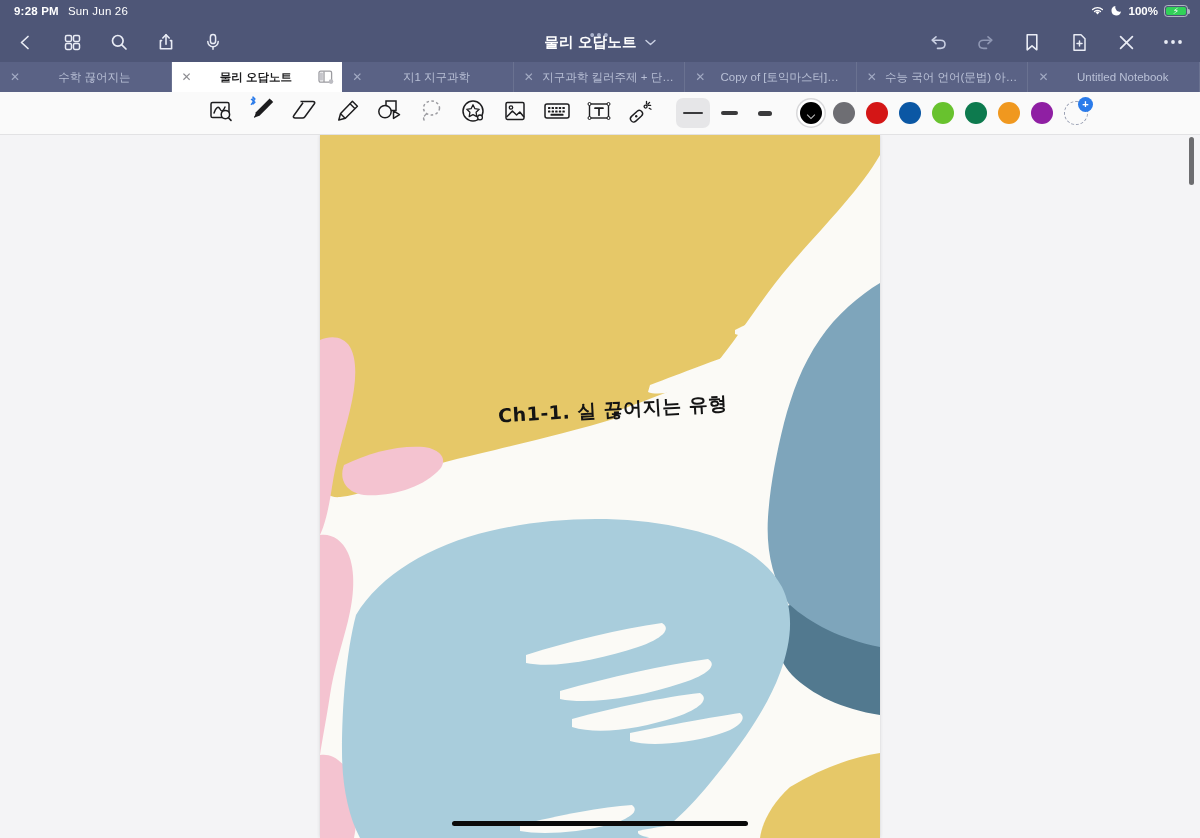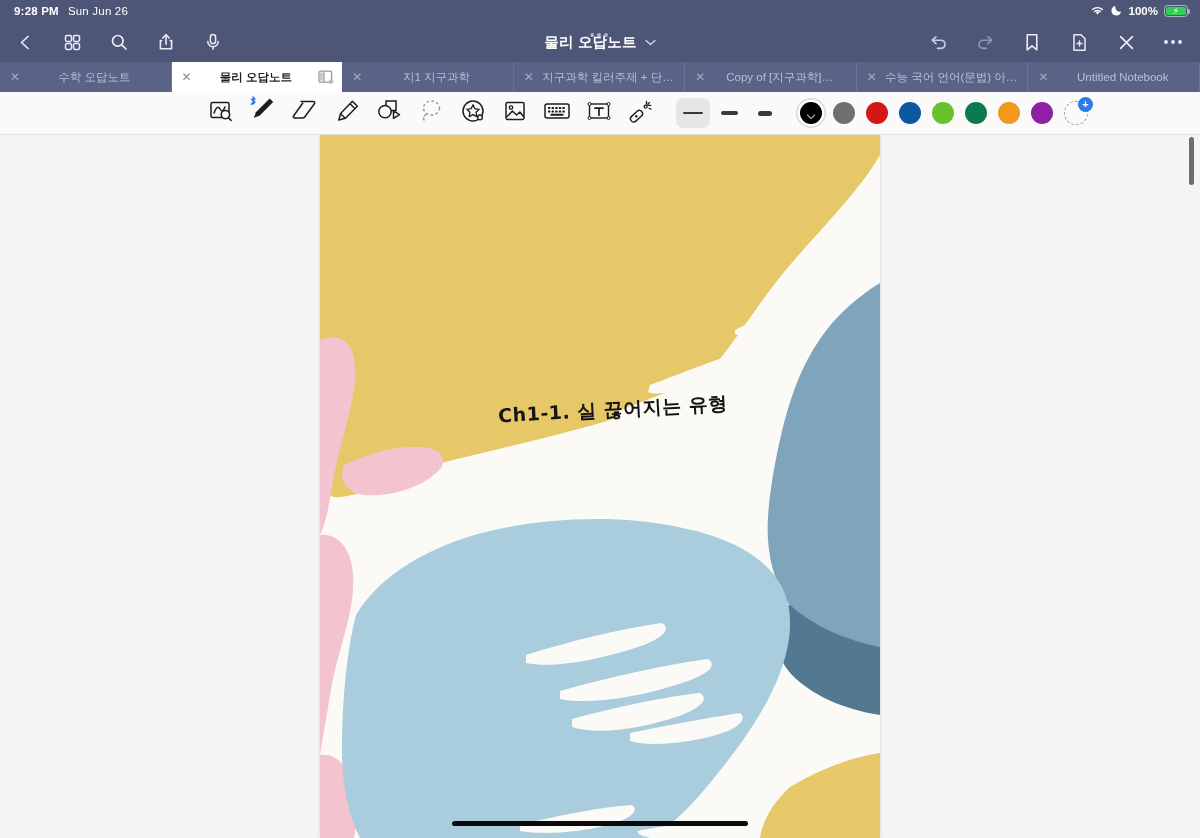--- a/index.html
+++ b/index.html
@@ -241,21 +241,21 @@
             <circle cx="10" cy="3" r="1.9" fill="#e9ecf5"></circle>
             <circle cx="17" cy="3" r="1.9" fill="#e9ecf5"></circle>
           </svg>
       </div>
     </div>
   </div>
 
   <div class="tabbar">
     <div class="tab">
       <span class="tab-close">✕</span>
-      <span class="tab-label">수학 오답노트</span>
+      <span class="tab-label">수학 끊어지는</span>
     </div>
     <div class="tab active">
       <span class="tab-close">✕</span>
       <span class="tab-label">물리 오답노트</span>
       <span class="tab-split">
         <svg width="16" height="15" viewBox="0 0 16 15">
             <rect x="1" y="1.2" width="12.6" height="11" rx="1.6" stroke="#9b9ba0" stroke-width="1.3" fill="none"></rect>
             <path d="M6 1.6v10.4" stroke="#9b9ba0" stroke-width="1.3"></path>
             <rect x="1.9" y="2.6" width="3" height="8" rx=".6" fill="#c6c6cb"></rect>
             <circle cx="13" cy="11.6" r="2.3" fill="#bcbcc2"></circle>
@@ -265,21 +265,21 @@
     <div class="tab">
       <span class="tab-close">✕</span>
       <span class="tab-label">지1 지구과학</span>
     </div>
     <div class="tab">
       <span class="tab-close">✕</span>
       <span class="tab-label">지구과학 킬러주제 + 단…</span>
     </div>
     <div class="tab">
       <span class="tab-close">✕</span>
-      <span class="tab-label">Copy of [지구과학]…</span>
+      <span class="tab-label">Copy of [토익마스터]…</span>
     </div>
     <div class="tab">
       <span class="tab-close">✕</span>
       <span class="tab-label">수능 국어 언어(문법) 아…</span>
     </div>
     <div class="tab">
       <span class="tab-close">✕</span>
       <span class="tab-label">Untitled Notebook</span>
     </div>
   </div>

